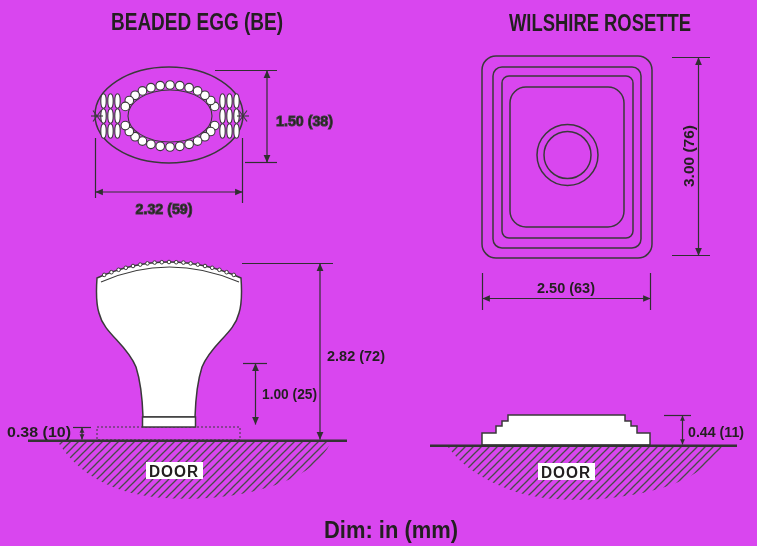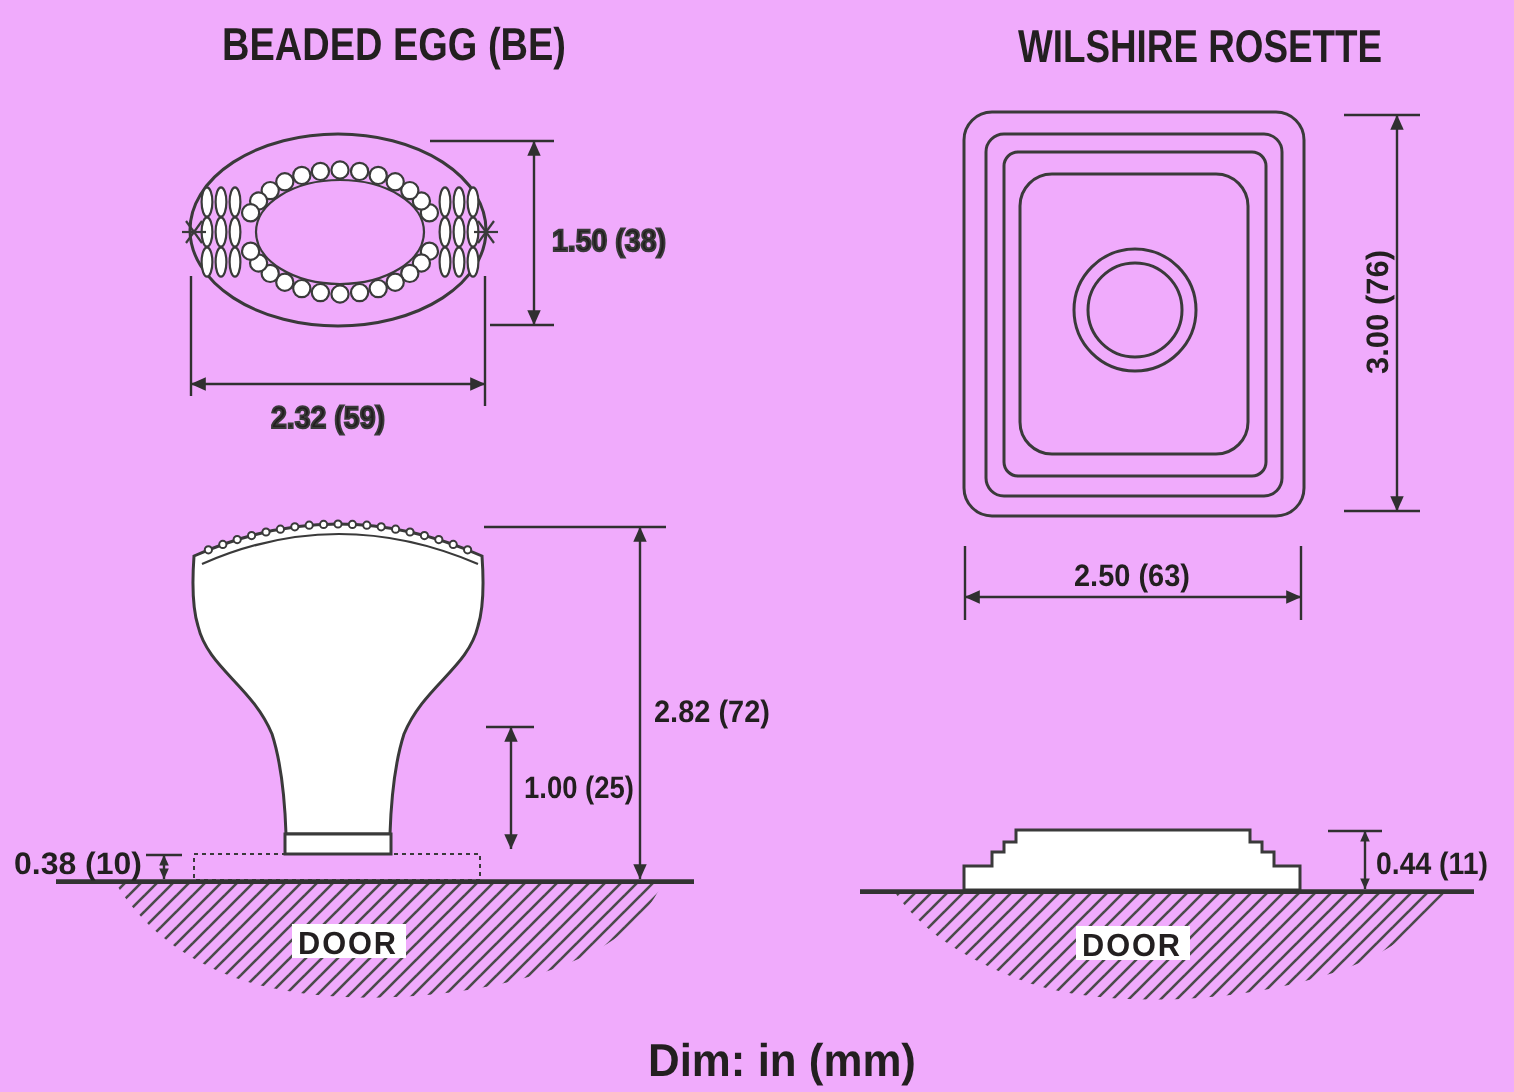--- a/index.html
+++ b/index.html
@@ -1,16 +1,16 @@
 <!DOCTYPE html>
 <html><head>
 <meta charset="utf-8">
 <style>
   html,body{margin:0;padding:0;background:#fff;}
-  .stage{position:relative;width:757px;height:546px;background:#f0abfc;overflow:hidden;}
+  .stage{position:relative;width:757px;height:546px;background:#d946ef;overflow:hidden;}
   svg{display:block;}
   .ln{stroke:#3a3a3a;stroke-width:1.5;fill:none;}
   .lnf{stroke:#3a3a3a;stroke-width:1.5;fill:#ffffff;}
   .thin{stroke:#3a3a3a;stroke-width:1.1;fill:#ffffff;}
   .bare{stroke:#3a3a3a;stroke-width:1.1;fill:none;}
   .dim{stroke:#303030;stroke-width:1.2;fill:none;}
   .thick{stroke:#333333;stroke-width:2.4;fill:none;}
   .t{font-family:"Liberation Sans","DejaVu Sans",sans-serif;font-weight:700;fill:#231f20;}
   .dimt{font-size:15.5px;}
   .doort{font-size:16px;letter-spacing:1px;}

